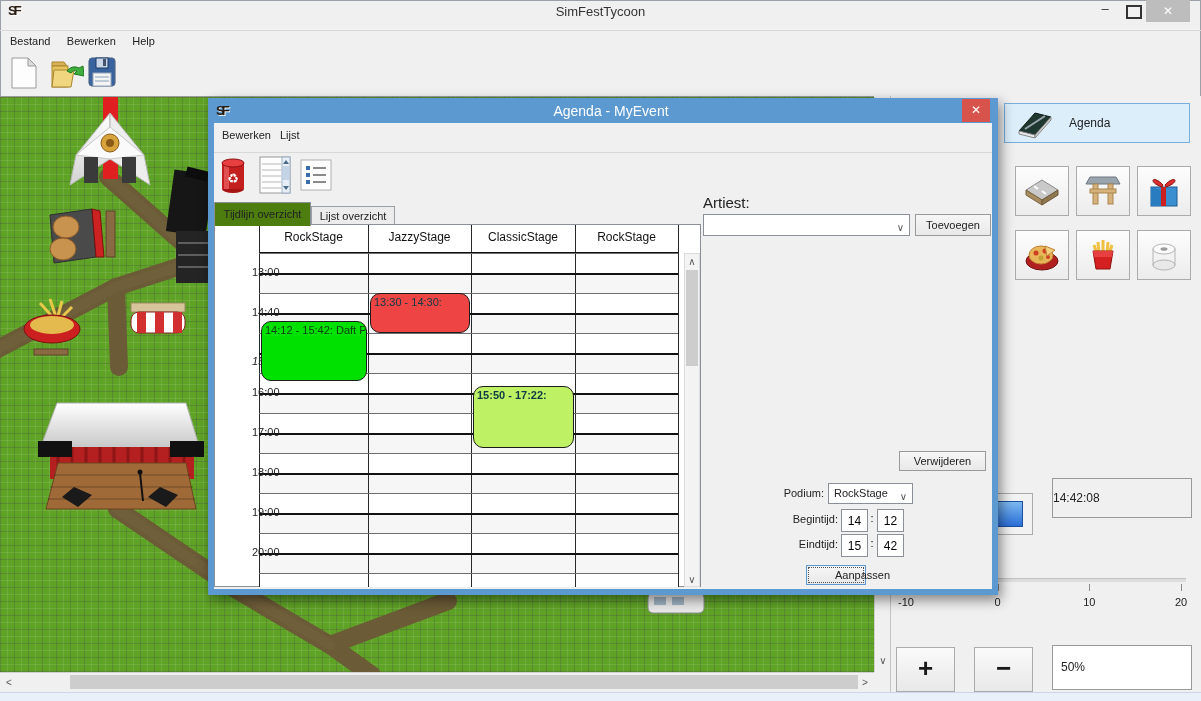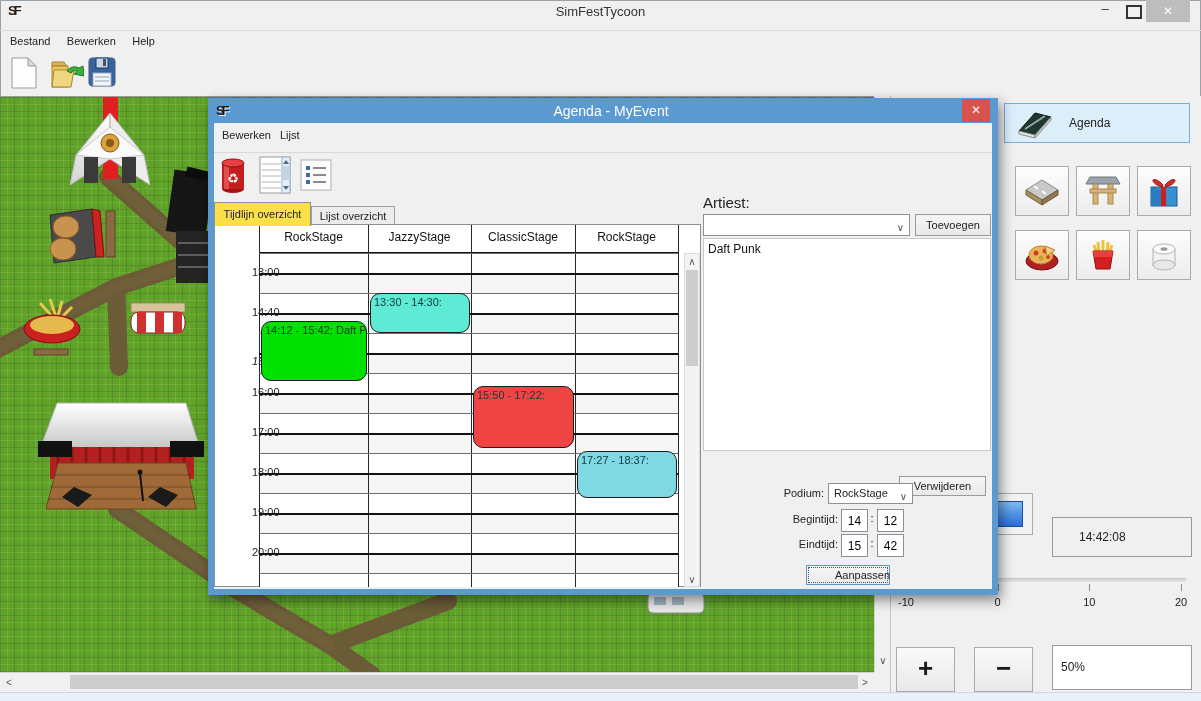--- a/index.html
+++ b/index.html
@@ -29,60 +29,60 @@
   #vscroll{left:874px;top:97px;width:16px;height:575px;border-left:1px solid #d0d0d0;}
   #hscroll{left:0;top:672px;width:874px;height:20px;border-top:1px solid #d0d0d0;}
   .sb-arrow{color:#5a5a5a;font-size:10px;text-align:center;}
   #hthumb{left:70px;top:675px;width:788px;height:14px;background:#cdcdcd;}
   #statusbar{left:0;top:692px;width:1201px;height:9px;background:#e9f0f9;border-top:1px solid #ccd7e8;}
   
   #panel{left:890px;top:96px;width:311px;height:596px;background:#f0f0f0;border-left:1px solid #c4c4c4;}
   #agenda-btn{left:113px;top:7px;width:186px;height:40px;background:#ddeefb;border:1px solid #78aedd;display:flex;align-items:center;gap:14px;padding-left:10px;box-sizing:border-box;}
   #agenda-btn span.lbl{font-size:12px;color:#222;}
   .shop-btn{width:52px;height:48px;background:linear-gradient(#fdfdfd,#ececec);border:1px solid #ababab;display:flex;align-items:center;justify-content:center;}
-  .clockbox{left:161px;top:421px;width:140px;height:40px;border:1px solid #9a9a9a;font-size:12px;color:#222;line-height:38px;padding-left:26px;box-sizing:border-box;}
+  .clockbox{left:161px;top:382px;width:140px;height:40px;border:1px solid #9a9a9a;font-size:12px;color:#222;line-height:38px;padding-left:0;box-sizing:border-box;}
   #play-btn{left:95px;top:397px;width:45px;height:40px;border:1px solid #ababab;background:#f2f2f2;display:flex;align-items:center;justify-content:center;}
   #play-btn .sq{width:24px;height:24px;background:linear-gradient(#7db9f0,#2a6ed8);border:1px solid #1a4fa0;}
   #speed-slider{left:5px;top:470px;width:296px;height:48px;}
   #speed-track{left:8px;top:12px;width:282px;height:3px;background:#dcdcdc;border-top:1px solid #c3c3c3;position:absolute;}
   .tick{position:absolute;top:18px;width:1px;height:7px;background:#8a8a8a;}
   .tick-label{position:absolute;top:30px;width:40px;margin-left:-20px;text-align:center;font-size:11px;color:#222;}
   .zoombtn{width:57px;height:43px;background:linear-gradient(#fafafa,#e8e8e8);border:1px solid #ababab;font-size:26px;font-weight:bold;color:#1a1a1a;text-align:center;line-height:40px;}
   #zoom-level{left:161px;top:549px;width:140px;height:45px;background:#fff;border:1px solid #9a9a9a;font-size:12px;color:#222;line-height:43px;padding-left:8px;box-sizing:border-box;}
   
   #dialog{left:208px;top:98px;width:790px;height:497px;z-index:10;box-shadow:3px 5px 12px rgba(0,0,0,.45);}
   #dlg-title{left:0;top:0;width:790px;height:25px;background:#5b99d0;}
   #dlg-title .t{position:absolute;left:8px;top:5px;width:790px;text-align:center;color:#fff;font-size:14px;}
   #dlg-close{left:754px;top:1px;width:28px;height:23px;background:#d9534d;color:#fff;font-size:12px;text-align:center;line-height:23px;}
   .dlg-edge{background:#5b99d0;}
   #dlg-content{left:6px;top:25px;width:778px;height:466px;background:#f0f0f0;}
   #dlg-sep{left:0;top:29px;width:778px;height:1px;background:#d8d8d8;}
   .toolbtn{position:absolute;display:flex;align-items:center;justify-content:center;}
   .tab{position:absolute;font-size:11px;color:#222;text-align:center;box-sizing:border-box;}
-  #tab-active{left:0;top:79px;width:97px;height:24px;background:#fde047;border:1px solid #8a9096;border-bottom:none;line-height:22px;z-index:2;}
+  #tab-active{left:0;top:79px;width:97px;height:24px;background:#4d7c0f;border:1px solid #8a9096;border-bottom:none;line-height:22px;z-index:2;}
   #tab-inactive{left:97px;top:83px;width:84px;height:20px;background:#ececec;border:1px solid #9aa0a6;border-bottom:none;line-height:18px;}
   #schedule{left:0;top:101px;width:487px;height:363px;background:#fff;border:1px solid #8a9096;box-sizing:border-box;}
   #grid-stripes{position:absolute;left:44px;top:27px;width:419px;height:335px;
      background:repeating-linear-gradient(to bottom,#ffffff 0 20px,#f6f6f6 20px 40px);background-position:0 1px;}
   .vline{position:absolute;width:1px;background:#26292c;}
   .hline{position:absolute;height:1px;background:#6e6e6e;}
   .hline.hour{height:2px;background:#111;}
   .colhead{position:absolute;top:5px;font-size:12px;color:#111;text-align:center;}
   .timelabel{position:absolute;font-size:11px;color:#222;margin-left:33px;}
   .event{position:absolute;border:1px solid #1c1c1c;border-radius:10px;font-size:11px;padding:2px 1px 0 3px;box-sizing:border-box;overflow:hidden;white-space:nowrap;}
   #sched-scroll{position:absolute;left:469px;top:28px;width:16px;height:334px;background:#f3f3f3;border:1px solid #dcdcdc;box-sizing:border-box;}
   #sched-thumb{position:absolute;left:1px;top:16px;width:12px;height:96px;background:#cdcdcd;}
   .combo{background:#fff;border:1px solid #8a9096;box-sizing:border-box;font-size:11px;color:#222;}
   .combo .chev{position:absolute;right:5px;top:3px;color:#555;font-size:10px;}
   .btn{background:linear-gradient(#f6f6f6,#e9e9e9);border:1px solid #9a9a9a;font-size:11px;color:#222;text-align:center;box-sizing:border-box;}
   #artist-list{left:489px;top:115px;width:288px;height:213px;background:#fff;border:1px solid #c9c9c9;box-sizing:border-box;font-size:12px;color:#111;}
   #artist-list .item{padding:3px 4px;}
   .fieldlabel{font-size:11px;color:#222;text-align:right;}
   .timeinput{position:absolute;width:27px;height:23px;border:1px solid #8a9096;background:#fff;font-size:12px;text-align:center;font-family:"Liberation Sans",sans-serif;box-sizing:border-box;padding:0;}
-  #apply-btn{left:592px;top:442px;width:84px;height:20px;border:1px solid #5b99d0;outline:1px dotted #555;outline-offset:-3px;line-height:18px;padding-left:28px;}
+  #apply-btn{left:592px;top:442px;width:60px;height:20px;border:1px solid #5b99d0;outline:1px dotted #555;outline-offset:-3px;line-height:18px;padding-left:28px;}
 </style>
 </head>
 <body>
 
 <div id="win">
 
   <div class="abs" id="titlebar">
     <span class="abs sf-logo" style="left:8px;top:3px;">SF</span>
     <div class="abs" id="main-title">SimFestTycoon</div>
     <div class="abs winctl" style="left:1093px;top:0;width:24px;height:20px;line-height:18px;">–</div>
@@ -434,42 +434,38 @@
             <div class="colhead" style="left: 360px; width: 103px;">RockStage</div>
             <div class="timelabel" style="left: 4px; top: 41px;">13:00</div>
             <div class="timelabel" style="left: 4px; top: 81px;">14:40</div>
             <div class="timelabel" style="left: 4px; top: 130px; font-style: italic;">15:00</div>
             <div class="timelabel" style="left: 4px; top: 161px;">16:00</div>
             <div class="timelabel" style="left: 4px; top: 201px;">17:00</div>
             <div class="timelabel" style="left: 4px; top: 241px;">18:00</div>
             <div class="timelabel" style="left: 4px; top: 281px;">19:00</div>
             <div class="timelabel" style="left: 4px; top: 321px;">20:00</div>
             <div class="event" style="left: 46px; top: 96px; width: 106px; height: 60px; background: rgb(0, 225, 0); color: rgb(12, 60, 12);">14:12 - 15:42: Daft P</div>
-            <div class="event" style="left: 155px; top: 68px; width: 100px; height: 40px; background: #5eead4; color: rgb(13, 58, 68);">13:30 - 14:30:</div>
-            <div class="event" style="left: 258px; top: 161.333px; width: 101px; height: 61.3333px; background: #ef4444; color: rgb(13, 58, 68);">15:50 - 17:22:</div>
-            <div class="event" style="left: 362px; top: 226px; width: 100px; height: 46.6667px; background: rgb(127, 216, 226); color: rgb(13, 58, 68);">17:27 - 18:37:</div>
+            <div class="event" style="left: 155px; top: 68px; width: 100px; height: 40px; background: #ef4444; color: rgb(13, 58, 68);">13:30 - 14:30:</div>
+            <div class="event" style="left: 258px; top: 161.333px; width: 101px; height: 61.3333px; background: #bef264; color: rgb(13, 58, 68); font-weight: bold;">15:50 - 17:22:</div>
           </div>
         <div id="sched-scroll">
           <div class="abs sb-arrow" style="left:0;top:2px;width:14px;">∧</div>
           <div id="sched-thumb"></div>
           <div class="abs sb-arrow" style="left:0;top:320px;width:14px;">∨</div>
         </div>
       </div>
 
       <div class="abs" style="left:489px;top:71px;font-size:15px;color:#222;">Artiest:</div>
       <div class="abs combo" style="left:489px;top:91px;width:207px;height:22px;line-height:20px;padding-left:4px;">
         <span></span>
         <span class="chev">∨</span>
       </div>
       <div class="abs btn" style="left:701px;top:91px;width:76px;height:22px;line-height:20px;">Toevoegen</div>
-      <div class="abs" id="artist-list">
-        <div class="item">Daft Punk</div>
-      </div>
-
-      <div class="abs btn" style="left:685px;top:328px;width:87px;height:20px;line-height:18px;margin-top:25px;">Verwijderen</div>
+
+      <div class="abs btn" style="left:685px;top:328px;width:87px;height:20px;line-height:18px;">Verwijderen</div>
 
       <div class="abs fieldlabel" style="left:520px;top:364px;width:90px;">Podium:</div>
       <div class="abs combo" style="left:614px;top:360px;width:85px;height:21px;line-height:19px;padding-left:5px;">
         <span>RockStage</span>
         <span class="chev">∨</span>
       </div>
 
       <div class="abs fieldlabel" style="left:520px;top:390px;width:104px;">Begintijd:</div>
       <input class="timeinput" style="left: 627px; top: 386px;" value="14">
       <div class="abs" style="left:653px;top:389px;width:10px;text-align:center;font-size:11px;">:</div>

